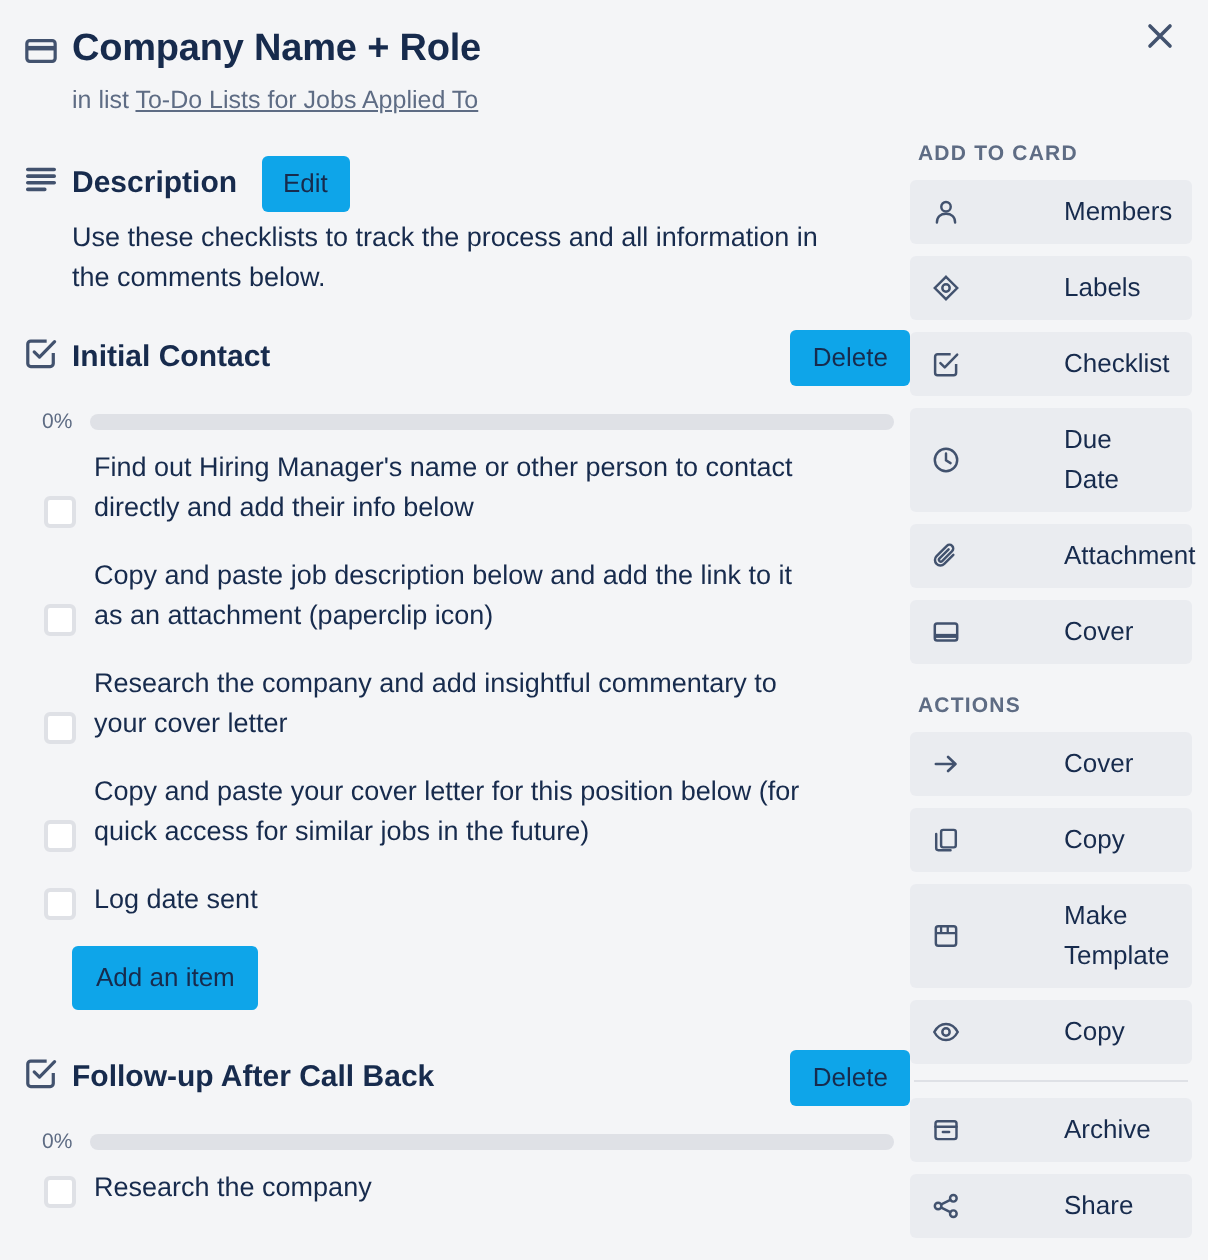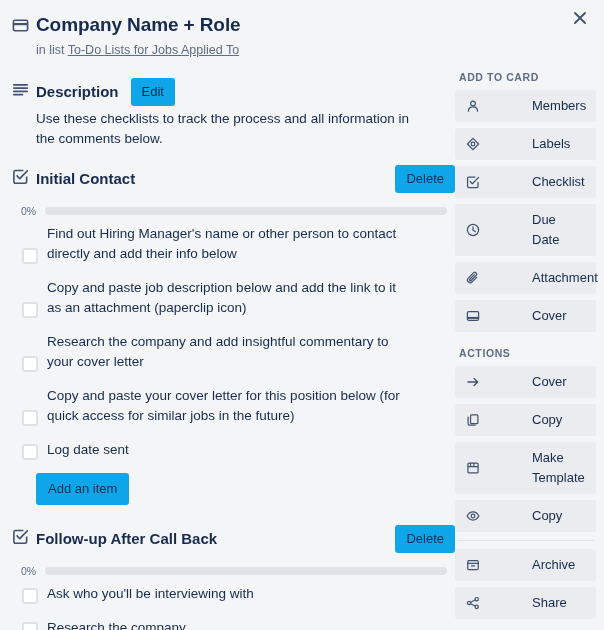--- a/index.html
+++ b/index.html
@@ -351,24 +351,20 @@
 
           <div class="progress-row">
             <div class="progress-pct">0%</div>
             <div class="progress-track">
               <div class="progress-fill" style="width:0%"></div>
             </div>
           </div>
 
           <div class="check-item">
             <div class="check-box"></div>
-            <div class="check-label">Ask who you'll be interviewing with</div>
-          </div>
-          <div class="check-item">
-            <div class="check-box"></div>
             <div class="check-label">Research the company</div>
           </div>
 
         </div>
       </div>
 
     </div>
 
     <div class="side-col">
 

